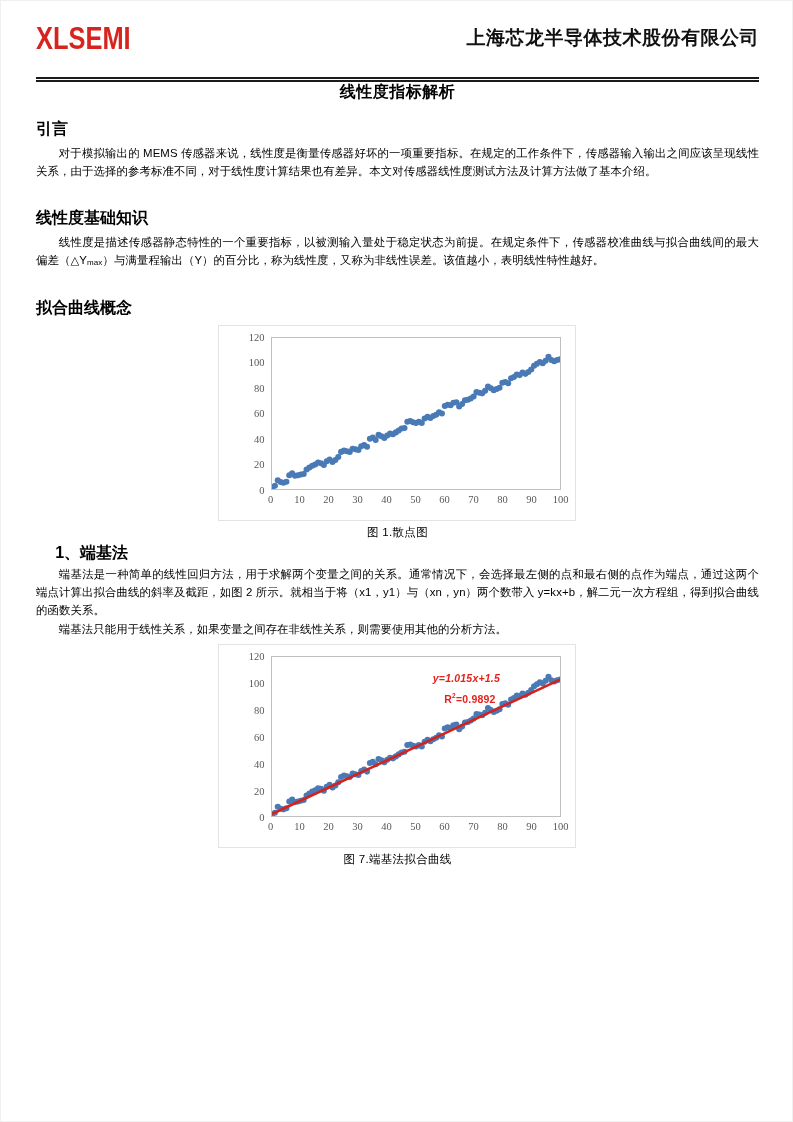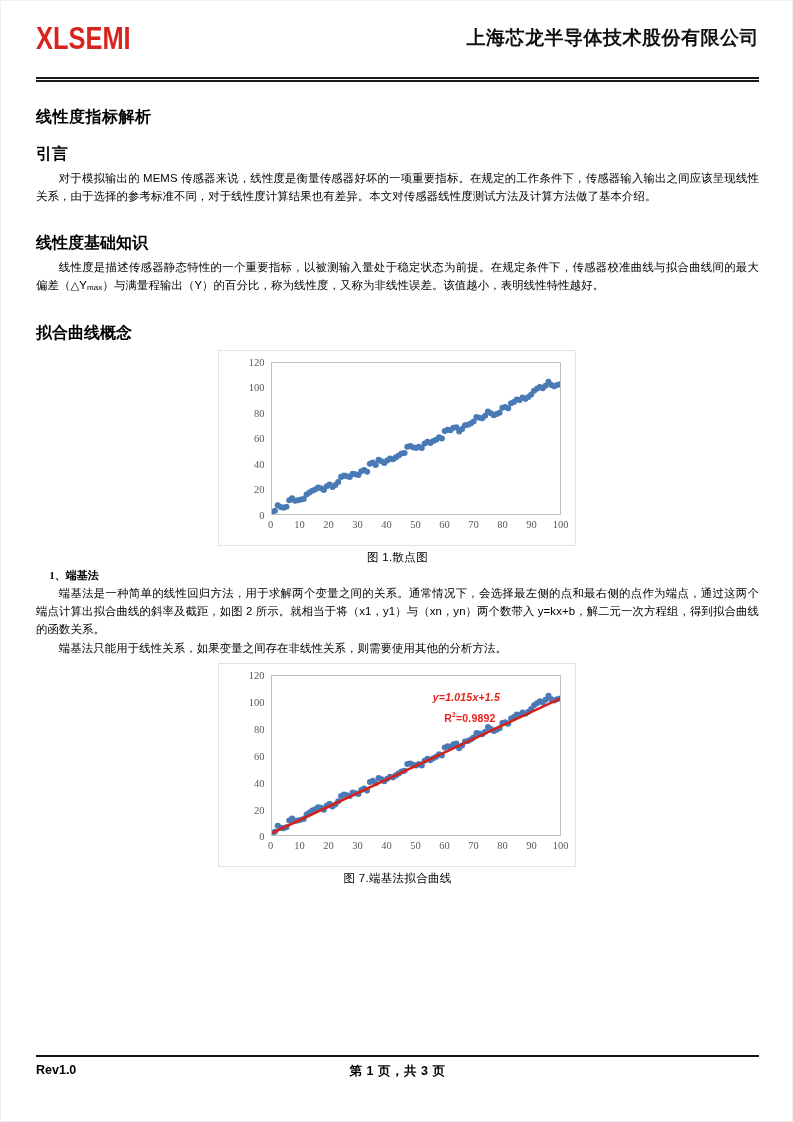--- a/index.html
+++ b/index.html
@@ -64,24 +64,23 @@
     content: "";
     position: absolute;
     left: 0; right: 0;
     top: 1.6px;
     height: 1.4px;
     background: #ffffff;
   }
 
   
   .doc-title {
-    text-align: left;
+    text-align: center;
     font-size: 16px;
     font-weight: 700;
-    margin-top: 25px;
     letter-spacing: 0.5px;
   }
   h2.section {
     font-size: 16px;
     font-weight: 700;
     margin: 16px 0 4px 0;
     letter-spacing: 0px;
   }
   h2.section.tight {
     margin-top: 27px;
@@ -89,25 +88,24 @@
   p.body {
     font-size: 11.4px;
     line-height: 1.62;
     margin: 0 0 0 0;
     text-align: justify;
     text-justify: inter-ideograph;
     text-indent: 2em;
     letter-spacing: 0.1px;
   }
   h3.sub {
-    font-size: 11px;
+    font-size: 16px;
     font-weight: 700;
     margin: 3px 0 1px 0;
     text-indent: 1.2em;
-    font-family: Liberation Serif, serif;
   }
   sub.small { font-size: 8px; vertical-align: -0.15em; }
 
   
   .figure {
     margin: 6px auto 0 auto;
     width: 360px;
   }
   .chart-box {
     position: relative;
@@ -497,20 +495,13 @@
             <span style="left: 80%;">80</span>
             <span style="left: 90%;">90</span>
             <span style="left: 100%;">100</span>
           </div>
       </div>
       <div class="caption">图 7.端基法拟合曲线</div>
     </div>
 
   </div>
 
-  <div class="footer">
-    <div class="footer-rule"></div>
-    <div class="footer-row">
-      <div class="footer-left">Rev1.0</div>
-      <div class="footer-center">第 1 页，共 3 页</div>
-    </div>
-  </div>
 </div>
 
 </body></html>

